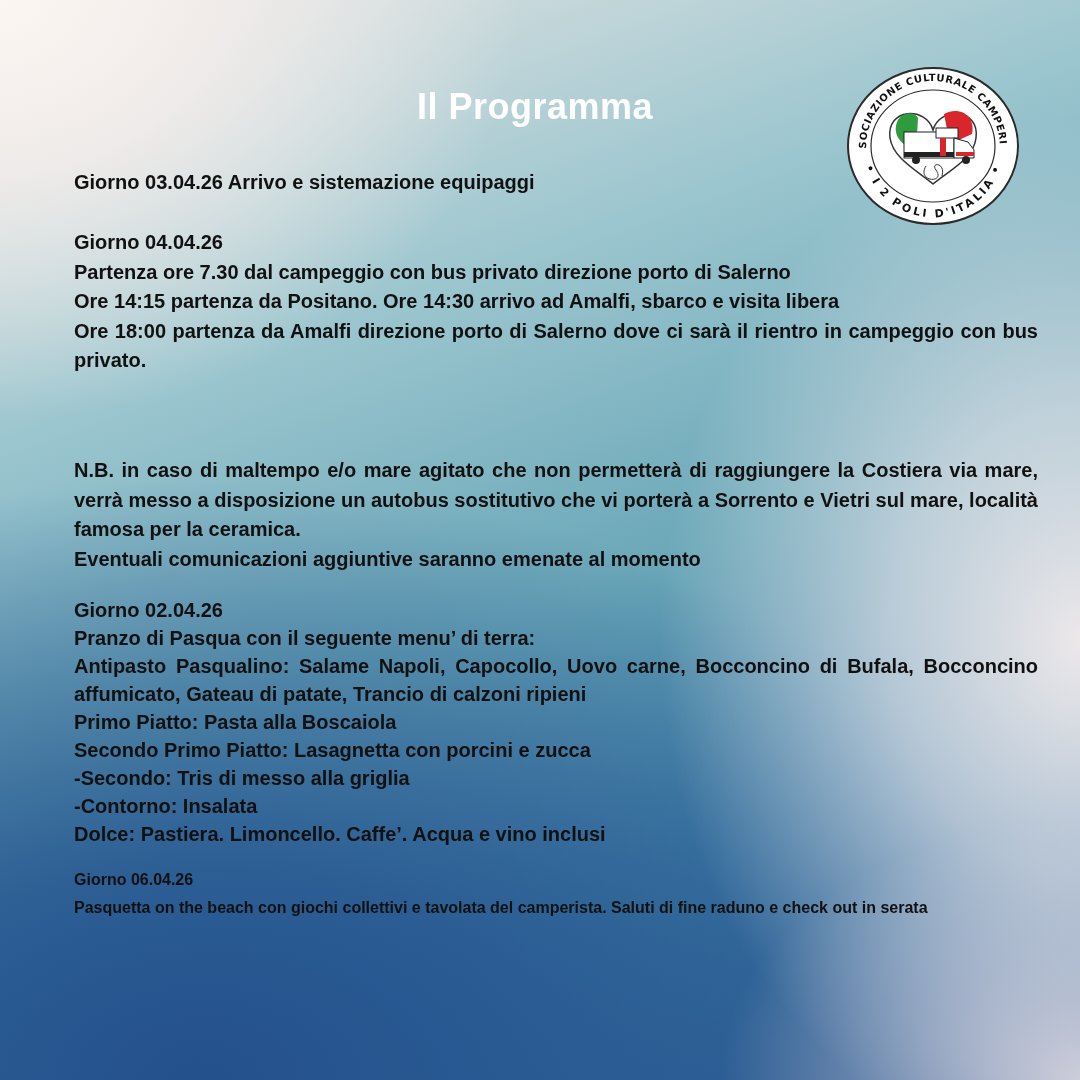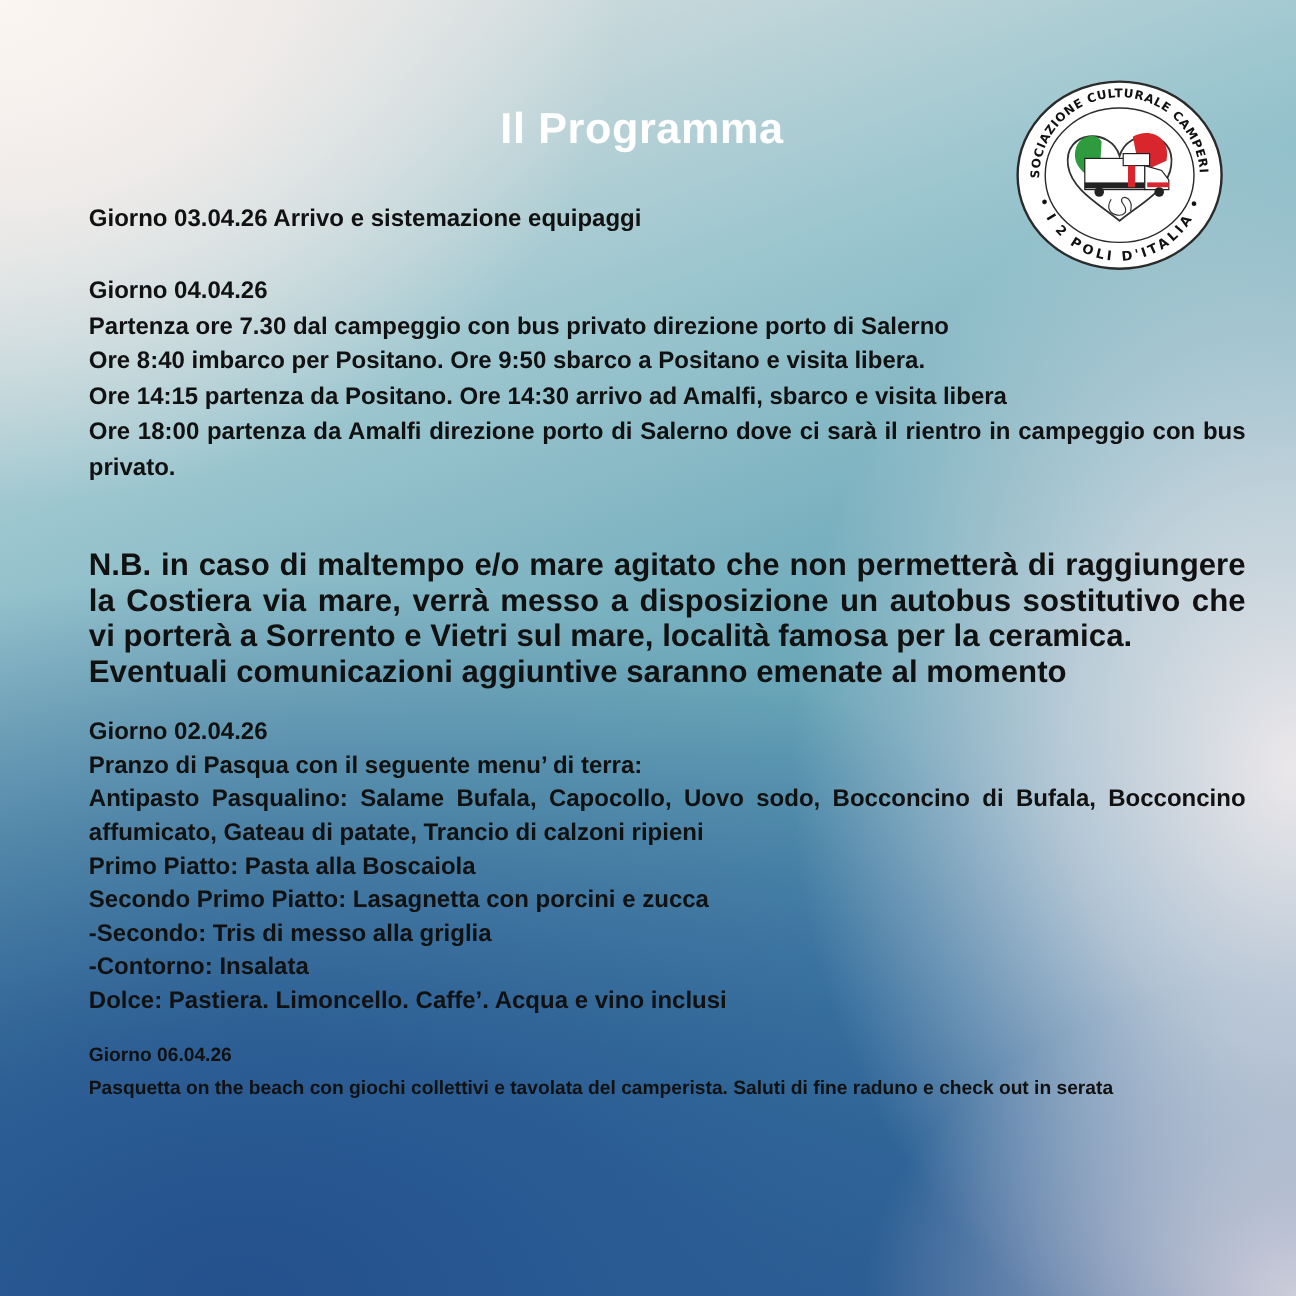--- a/index.html
+++ b/index.html
@@ -12,21 +12,21 @@
       radial-gradient(ellipse 360px 260px at 1080px 1080px, rgba(200,200,215,1) 0%, rgba(200,200,215,0) 100%),
       radial-gradient(ellipse 900px 600px at 200px 1080px, rgba(36,80,140,1) 0%, rgba(40,88,145,0.9) 35%, rgba(60,120,160,0) 100%),
       linear-gradient(160deg,#e8e6e4 0%,#9cc6cf 30%,#6aa7b8 55%,#3f7ea6 75%,#2a5690 100%);}
   .page{position:absolute;inset:0;}
   .title{position:absolute;top:86px;left:0;width:1070px;text-align:center;
     color:#fff;font-weight:bold;font-size:36px;letter-spacing:0.5px;}
   .logo{position:absolute;left:846px;top:66px;width:174px;height:160px;}
   .block{position:absolute;left:74px;width:964px;font-weight:bold;}
   .p1{top:168px;font-size:20px;line-height:28px;}
   .p2{top:228px;font-size:20px;line-height:29.5px;}
-  .p3{top:456px;font-size:26px;line-height:29.5px;}
+  .p3{top:456px;font-size:20px;line-height:29.5px;}
   .p4{top:596px;font-size:20px;line-height:28px;}
   .p5{top:866px;font-size:16px;line-height:28px;}
   .line{display:block;}
   .just{text-align:justify;text-align-last:left;}
 </style>
 </head>
 <body>
 
 <div class="bg"></div>
 
@@ -63,34 +63,33 @@
     </text>
   </svg>
 
   <div class="block p1">
     <span class="line">Giorno 03.04.26 Arrivo e sistemazione equipaggi</span>
   </div>
 
   <div class="block p2">
     <span class="line">Giorno 04.04.26</span>
     <span class="line">Partenza ore 7.30 dal campeggio con bus privato direzione porto di Salerno</span>
-    <span class="line">Ore 8:40 imbarco per Positano. Ore 9:50 sbarco a Positano e visita libera.</span>
     <span class="line">Ore 14:15 partenza da Positano. Ore 14:30 arrivo ad Amalfi, sbarco e visita libera</span>
     <span class="line just">Ore 18:00 partenza da Amalfi direzione porto di Salerno dove ci sarà il rientro in campeggio con bus privato.</span>
   </div>
 
   <div class="block p3">
     <span class="line just">N.B. in caso di maltempo e/o mare agitato che non permetterà di raggiungere la Costiera via mare, verrà messo a disposizione un autobus sostitutivo che vi porterà a Sorrento e Vietri sul mare, località famosa per la ceramica.</span>
     <span class="line">Eventuali comunicazioni aggiuntive saranno emenate al momento</span>
   </div>
 
   <div class="block p4">
     <span class="line">Giorno 02.04.26</span>
     <span class="line">Pranzo di Pasqua con il seguente menu’ di terra:</span>
-    <span class="line just">Antipasto Pasqualino: Salame Bufala, Capocollo, Uovo sodo, Bocconcino di Bufala, Bocconcino affumicato, Gateau di patate, Trancio di calzoni ripieni</span>
+    <span class="line just">Antipasto Pasqualino: Salame Napoli, Capocollo, Uovo carne, Bocconcino di Bufala, Bocconcino affumicato, Gateau di patate, Trancio di calzoni ripieni</span>
     <span class="line">Primo Piatto: Pasta alla Boscaiola</span>
     <span class="line">Secondo Primo Piatto: Lasagnetta con porcini e zucca</span>
     <span class="line">-Secondo: Tris di messo alla griglia</span>
     <span class="line">-Contorno: Insalata</span>
     <span class="line">Dolce: Pastiera. Limoncello. Caffe’. Acqua e vino inclusi</span>
   </div>
 
   <div class="block p5">
     <span class="line">Giorno 06.04.26</span>
     <span class="line just">Pasquetta on the beach con giochi collettivi e tavolata del camperista. Saluti di fine raduno e check out in serata</span>

